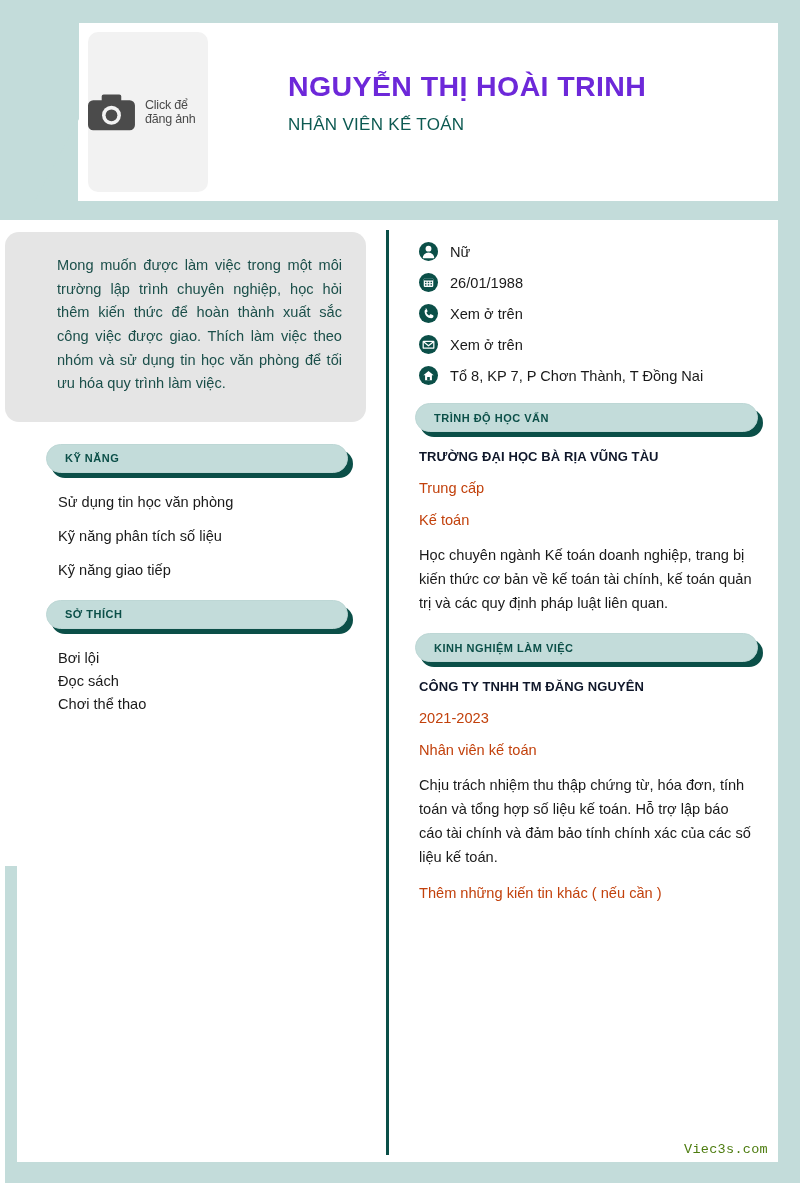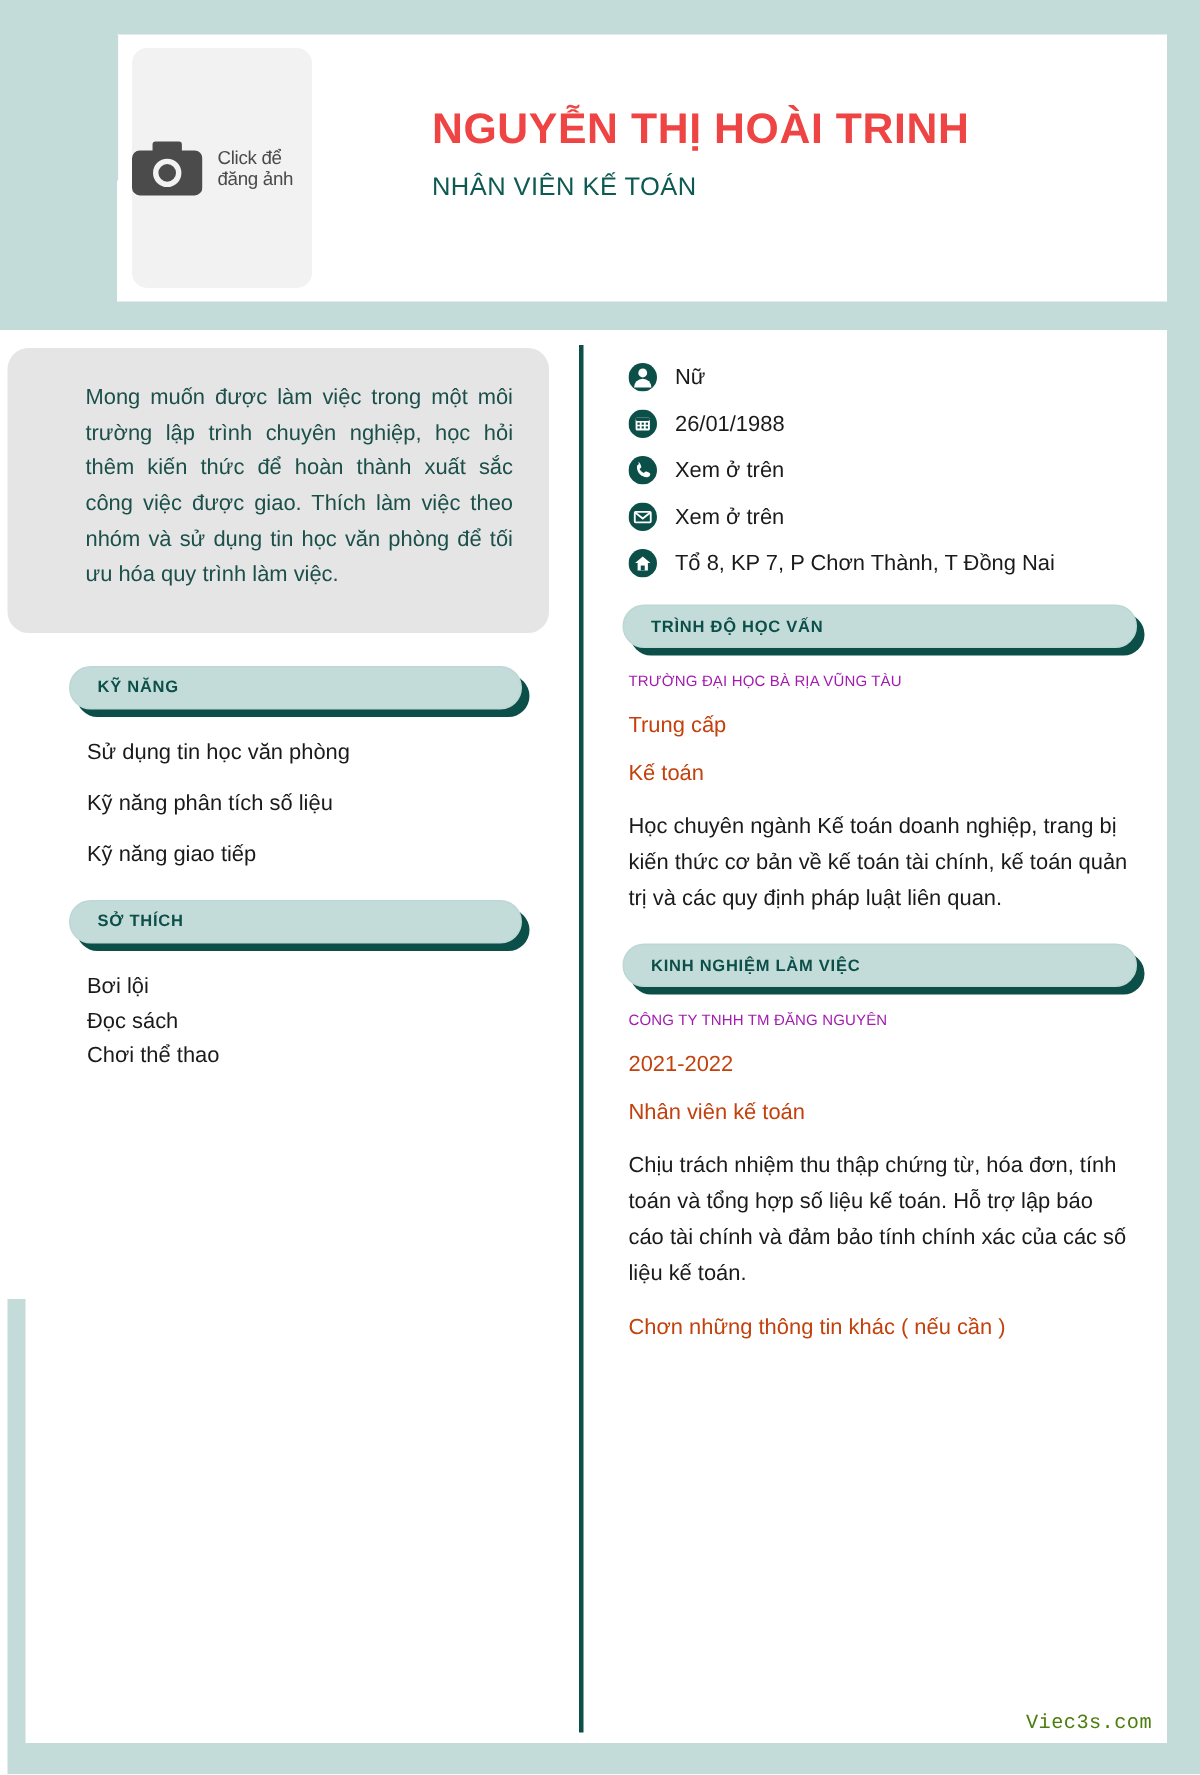--- a/index.html
+++ b/index.html
@@ -90,21 +90,21 @@
     color: #4a4a4a;
     letter-spacing: -0.2px;
   }
   .name-block {
     margin-left: 80px;
     padding-bottom: 18px;
   }
   .cv-name {
     font-size: 28.5px;
     font-weight: bold;
-    color: #ef4444;
+    color: #6d28d9;
     letter-spacing: 0.4px;
     line-height: 1.1;
   }
   .cv-role {
     margin-top: 12px;
     font-size: 17px;
     color: #0d5a52;
     letter-spacing: 0.3px;
   }
 
@@ -207,23 +207,23 @@
     color: #1a1a1a;
   }
 
   .pill-r {
     position: relative;
     margin: 18px 22px 0 10px;
     height: 30px;
   }
   .r-block { margin: 16px 24px 0 14px; }
   .r-org {
-    font-size: 10px;
-    font-weight: normal;
-    color: #a21caf;
+    font-size: 13px;
+    font-weight: bold;
+    color: #0f172a;
     letter-spacing: 0.1px;
     margin-bottom: 16px;
   }
   .r-line {
     font-size: 14.6px;
     color: #c2410c;
     margin-bottom: 16px;
   }
   .r-desc {
     font-size: 14.6px;
@@ -375,27 +375,27 @@
       </div>
 
       <div class="pill pill-r">
         <div class="pill-shadow"></div>
         <div class="pill-face">
           <span class="pill-label">KINH NGHIỆM LÀM VIỆC</span>
         </div>
       </div>
       <div class="r-block">
         <div class="r-org">CÔNG TY TNHH TM ĐĂNG NGUYÊN</div>
-        <div class="r-line">2021-2022</div>
+        <div class="r-line">2021-2023</div>
         <div class="r-line">Nhân viên kế toán</div>
         <div class="r-desc">Chịu trách nhiệm thu thập chứng từ, hóa đơn, tính toán và tổng hợp số liệu kế toán. Hỗ trợ lập báo cáo tài chính và đảm bảo tính chính xác của các số liệu kế toán.</div>
       </div>
 
       <div class="r-block">
-        <div class="r-line">Chơn những thông tin khác ( nếu cần )</div>
+        <div class="r-line">Thêm những kiến tin khác ( nếu cần )</div>
       </div>
 
     </div>
   </div>
 
   <div class="footer-brand">Viec3s.com</div>
 
 </div>
 
 </body></html>

